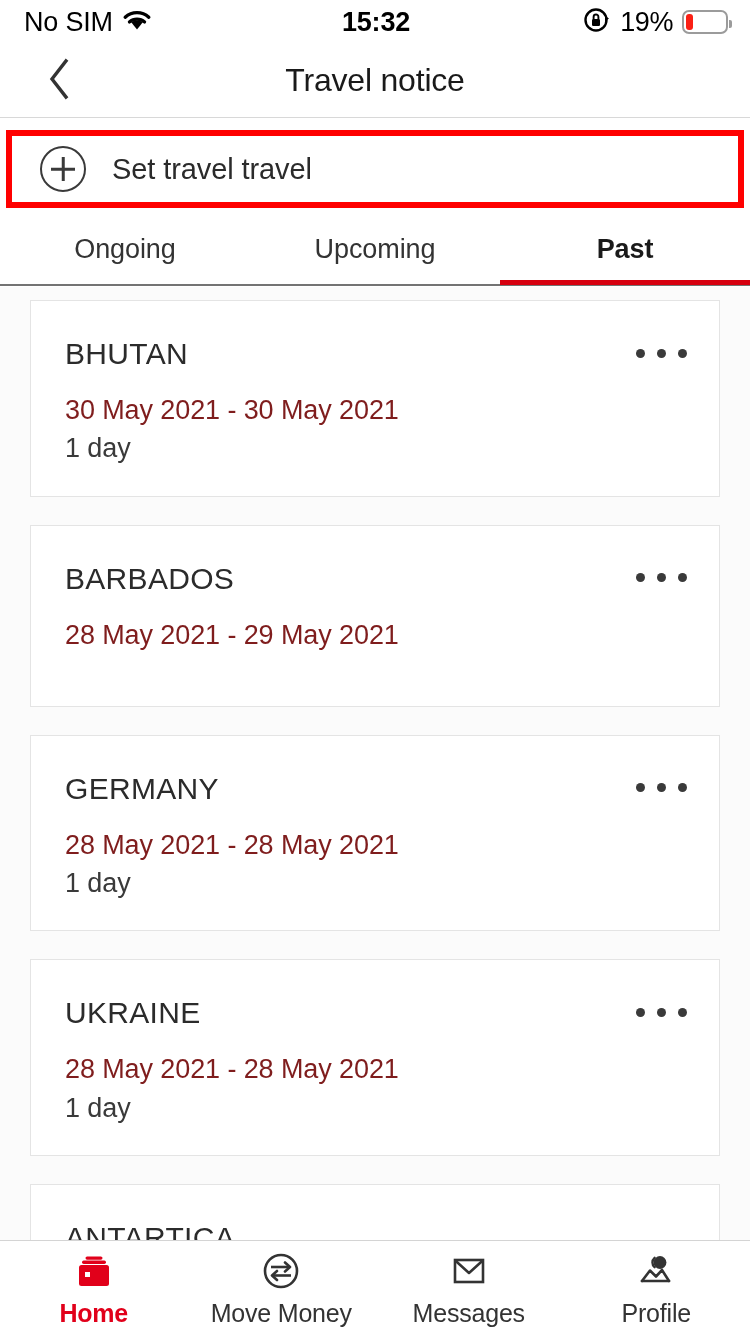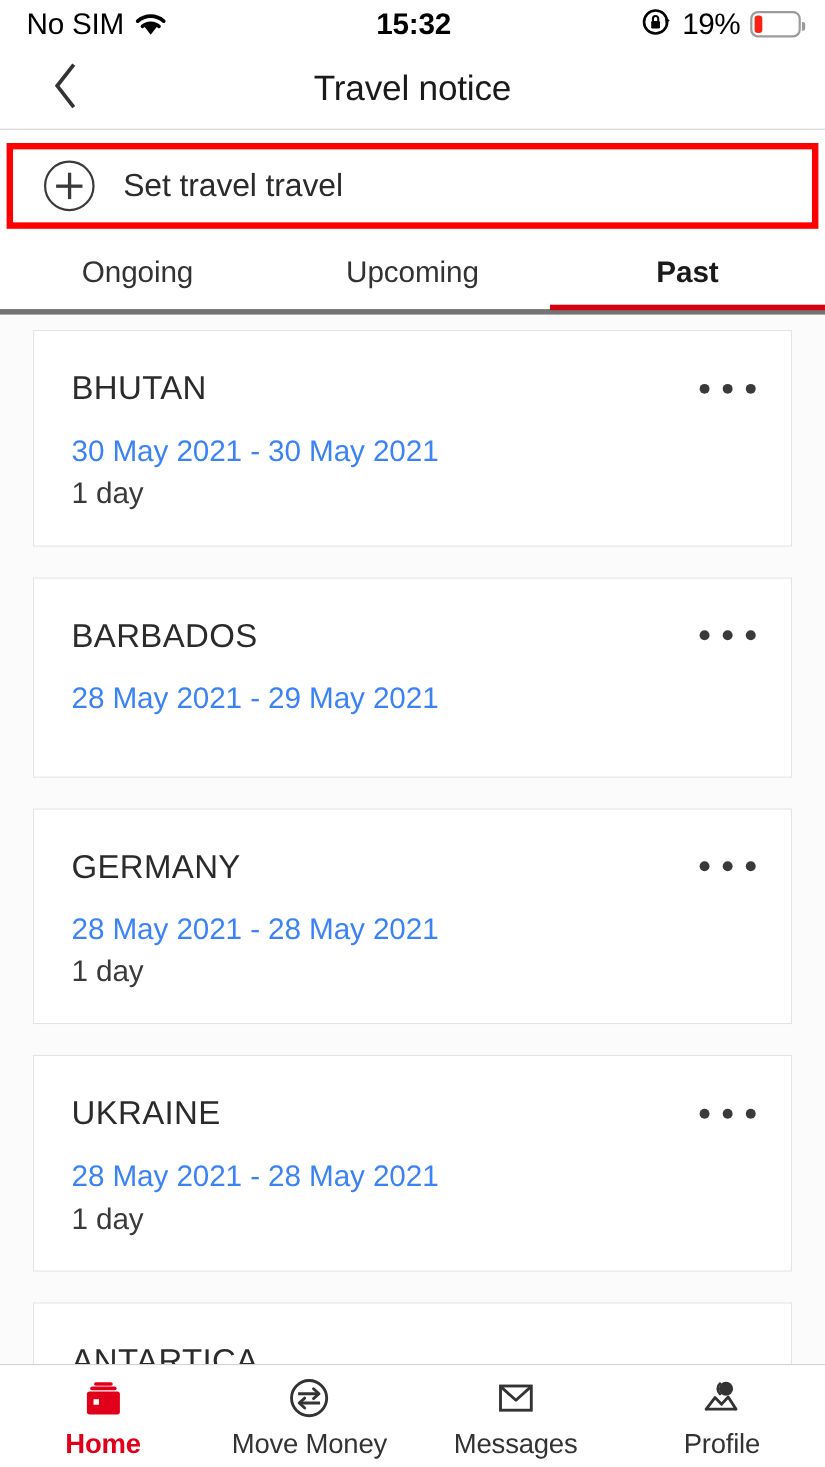--- a/index.html
+++ b/index.html
@@ -29,21 +29,21 @@
     width: 750px;
     height: 44px;
     display: flex;
     align-items: center;
     box-sizing: border-box;
     padding: 0 22px 0 24px;
     background: #ffffff;
   }
   .status-left {
     display: flex;
-    align-items: flex-end;
+    align-items: center;
     gap: 9px;
     flex: 1 1 0;
   }
   .status-carrier {
     font-size: 27px;
     font-weight: 400;
     color: #000;
     letter-spacing: -0.2px;
   }
   .status-center {
@@ -183,21 +183,21 @@
 
   
   .tabs {
     position: absolute;
     top: 214px;
     left: 0;
     width: 750px;
     height: 72px;
     display: flex;
     background: #ffffff;
-    border-bottom: 5px solid #737373;
+    border-bottom: 2px solid #737373;
     box-sizing: border-box;
   }
   .tab {
     flex: 1 1 0;
     display: flex;
     align-items: center;
     justify-content: center;
     position: relative;
     cursor: pointer;
     font-size: 27px;
@@ -242,21 +242,21 @@
   }
   .card-country {
     font-size: 30px;
     color: #2b2b2b;
     letter-spacing: 0.3px;
     line-height: 1;
   }
   .card-dates {
     margin-top: 22px;
     font-size: 27px;
-    color: #3b82f6;
+    color: #7f1d1d;
     line-height: 1.42;
     letter-spacing: -0.1px;
   }
   .card-duration {
     font-size: 27px;
     color: #3a3a3a;
     line-height: 1.42;
     letter-spacing: -0.1px;
   }
   .card-menu {

